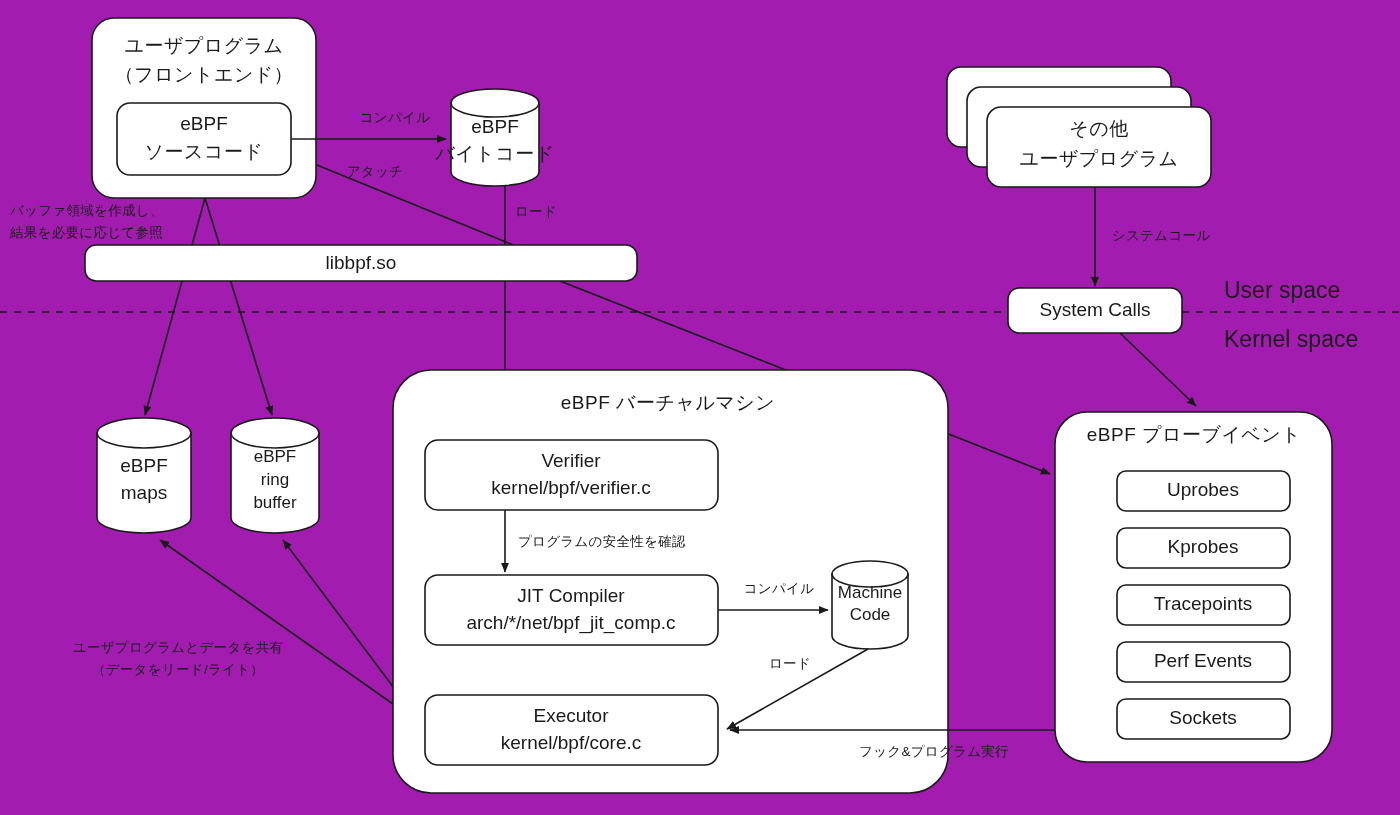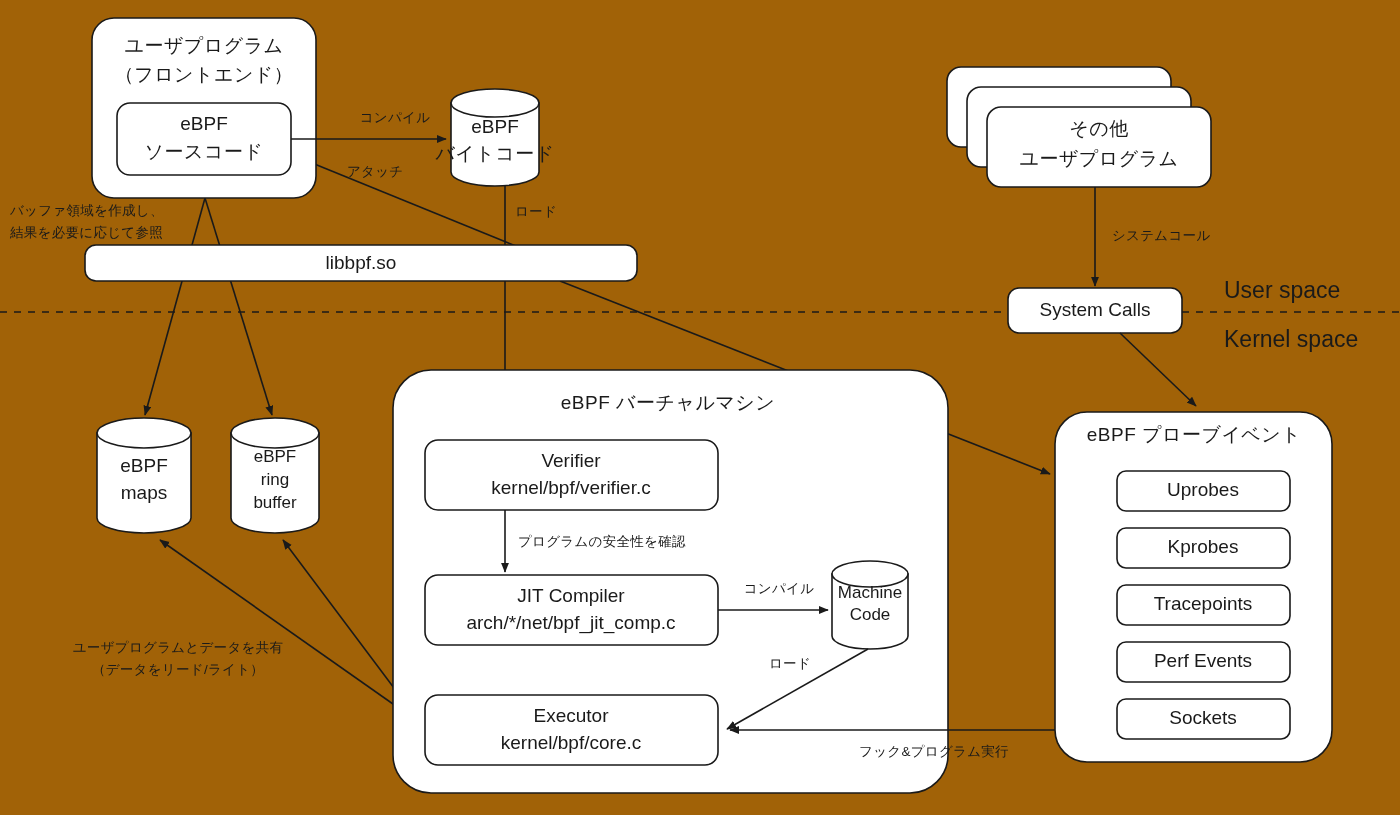--- a/index.html
+++ b/index.html
@@ -5,21 +5,21 @@
 <style>
   html, body {
     margin: 0;
     padding: 0;
     background: #ffffff;
   }
   #diagram-root {
     position: relative;
     width: 1400px;
     height: 815px;
-    background: #a16207;
+    background: #a21caf;
     font-family: "Liberation Sans", "DejaVu Sans", sans-serif;
     overflow: hidden;
   }
   svg#diagram-svg {
     display: block;
     width: 1400px;
     height: 815px;
   }
   .shape {
     fill: #ffffff;

